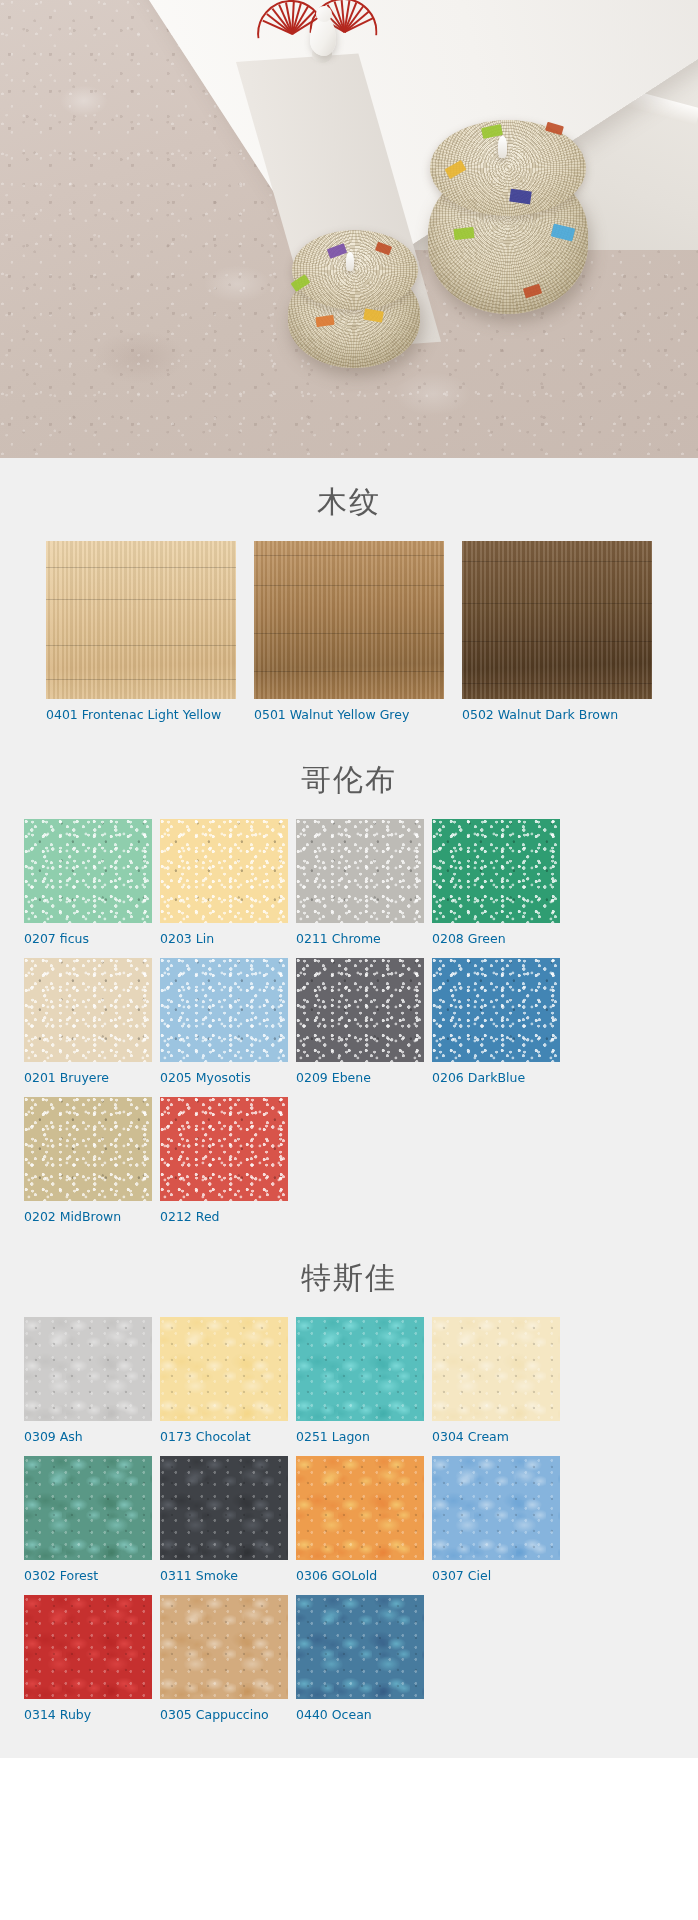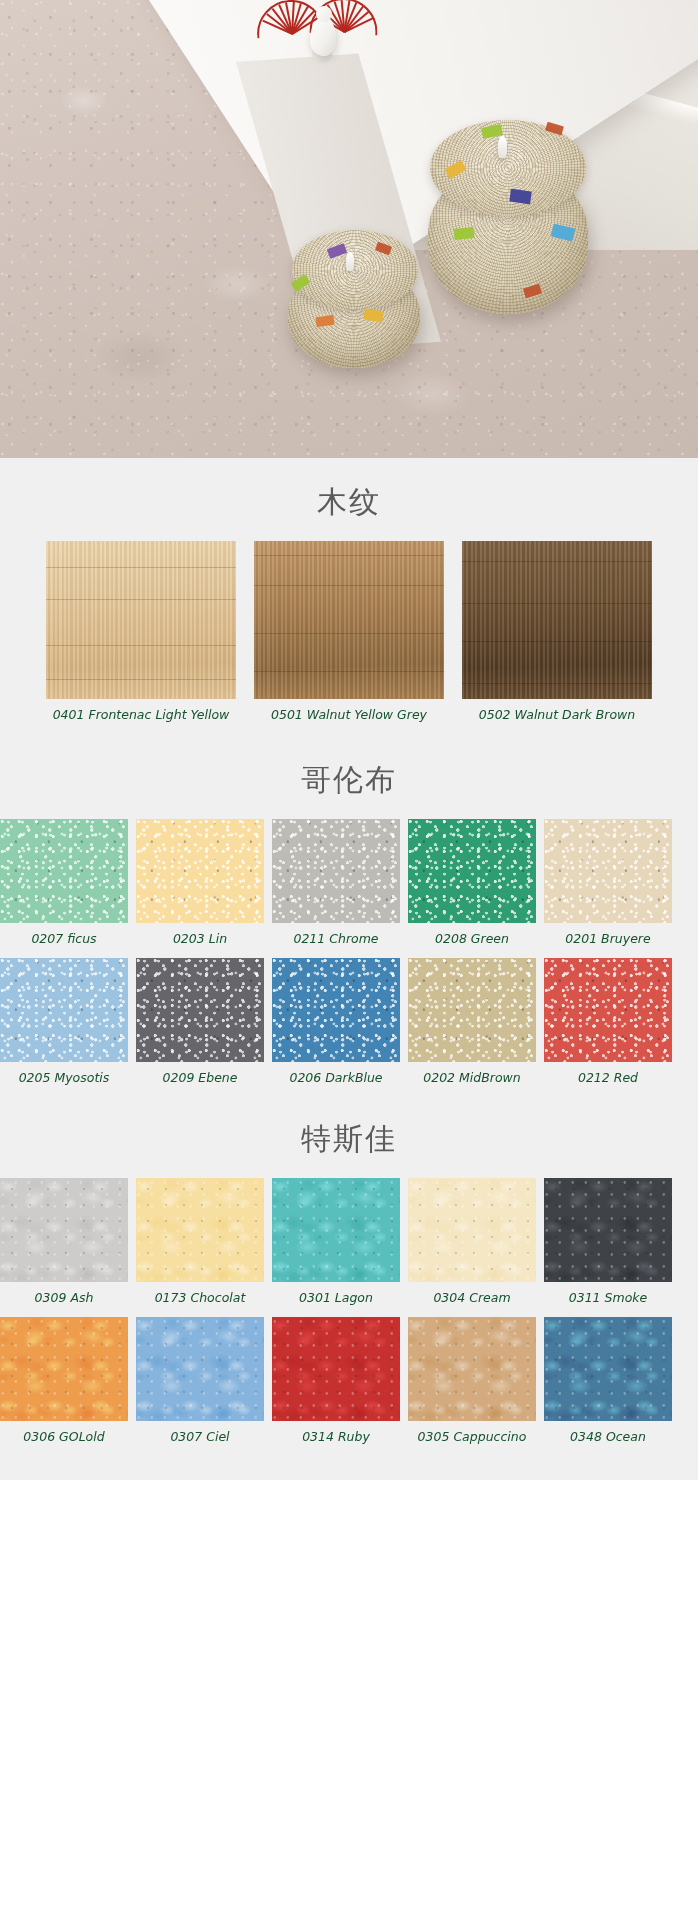--- a/index.html
+++ b/index.html
@@ -203,35 +203,33 @@
     position: relative;
     overflow: hidden;
   }
   .wood-swatch .plank-line {
     position: absolute; left: 0; right: 0;
     height: 1px;
     background: rgba(0,0,0,.17);
   }
   .cell-label {
     display: block;
-    text-align: center;
     font-size: 12.5px;
-    color: #14532d;
+    color: #0369a1;
     padding: 8px 0 4px;
     white-space: nowrap;
     font-family: "DejaVu Sans", "Liberation Sans", sans-serif;
-    font-style: italic;
   }
 
   
   .color-grid {
     display: flex;
     flex-wrap: wrap;
     gap: 8px;
-    padding: 0 0 6px;
+    padding: 0 24px 6px;
     justify-content: flex-start;
   }
   .color-cell { width: 128px; }
   .color-swatch {
     width: 128px; height: 104px;
     position: relative;
     overflow: hidden;
   }
 
   
@@ -437,27 +435,31 @@
         <div class="color-cell">
           <div class="color-swatch tex-marble" style="background: rgb(205, 204, 203);"></div>
           <span class="cell-label">0309 Ash</span>
         </div>
         <div class="color-cell">
           <div class="color-swatch tex-marble" style="background: rgb(247, 223, 161);"></div>
           <span class="cell-label">0173 Chocolat</span>
         </div>
         <div class="color-cell">
           <div class="color-swatch tex-marble" style="background: rgb(88, 191, 189);"></div>
-          <span class="cell-label">0301 Lagon</span>
+          <span class="cell-label">0251 Lagon</span>
         </div>
         <div class="color-cell">
           <div class="color-swatch tex-marble" style="background: rgb(245, 231, 195);"></div>
           <span class="cell-label">0304 Cream</span>
         </div>
         <div class="color-cell">
+          <div class="color-swatch tex-marble" style="background: rgb(90, 152, 134);"></div>
+          <span class="cell-label">0302 Forest</span>
+        </div>
+        <div class="color-cell">
           <div class="color-swatch tex-marble" style="background: rgb(63, 66, 71);"></div>
           <span class="cell-label">0311 Smoke</span>
         </div>
         <div class="color-cell">
           <div class="color-swatch tex-marble" style="background: rgb(238, 157, 77);"></div>
           <span class="cell-label">0306 GOLold</span>
         </div>
         <div class="color-cell">
           <div class="color-swatch tex-marble" style="background: rgb(134, 180, 221);"></div>
           <span class="cell-label">0307 Ciel</span>
@@ -465,18 +467,18 @@
         <div class="color-cell">
           <div class="color-swatch tex-marble" style="background: rgb(198, 48, 47);"></div>
           <span class="cell-label">0314 Ruby</span>
         </div>
         <div class="color-cell">
           <div class="color-swatch tex-marble" style="background: rgb(211, 171, 126);"></div>
           <span class="cell-label">0305 Cappuccino</span>
         </div>
         <div class="color-cell">
           <div class="color-swatch tex-marble" style="background: rgb(71, 123, 158);"></div>
-          <span class="cell-label">0348 Ocean</span>
+          <span class="cell-label">0440 Ocean</span>
         </div>
       </div>
   </div>
 
 </div>
 
 </body></html>

